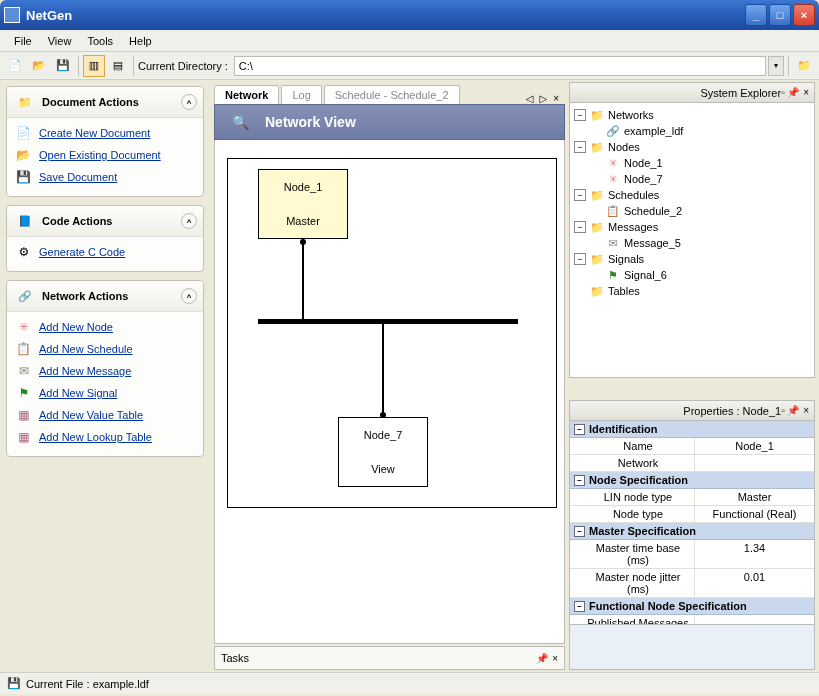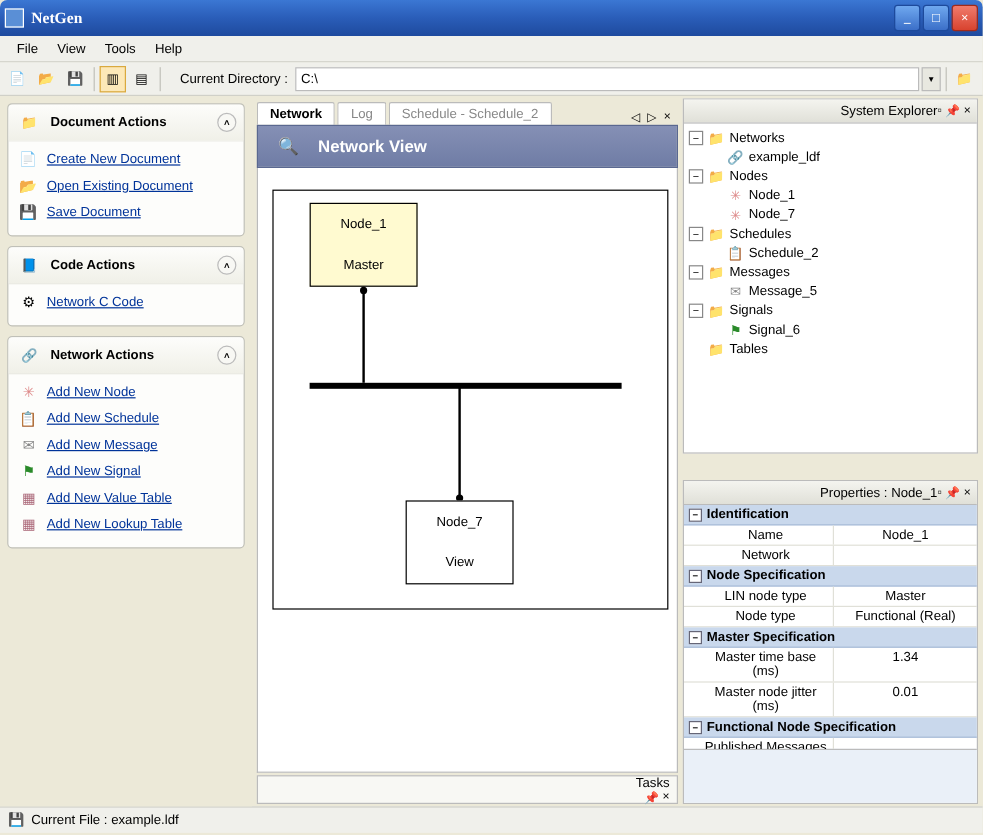--- a/index.html
+++ b/index.html
@@ -1,34 +1,34 @@
 <!DOCTYPE html>
 <html><head>
 <meta charset="utf-8">
 <style>
 * { box-sizing: border-box; margin: 0; padding: 0; }
 body { font-family: Tahoma, Arial, sans-serif; font-size: 11px; background: #ece9d8; width: 819px; height: 696px; overflow: hidden; }
 
 
-.titlebar { height: 30px; background: linear-gradient(to bottom, #3b77d3 0%, #2a5db8 50%, #1e4a9e 100%); display: flex; align-items: center; padding: 0 4px; border-radius: 6px 6px 0 0; color: #fff; font-family: Liberation Serif, serif; }
+.titlebar { height: 30px; background: linear-gradient(to bottom, #3b77d3 0%, #2a5db8 50%, #1e4a9e 100%); display: flex; align-items: center; padding: 0 4px; border-radius: 6px 6px 0 0; color: #fff; }
 .titlebar .app-icon { width: 16px; height: 16px; background: #5a8fd6; border: 1px solid #fff; margin-right: 6px; }
 .titlebar .title { font-weight: bold; font-size: 13px; flex: 1; }
 .titlebar .win-btns { display: flex; gap: 2px; }
 .win-btn { width: 22px; height: 22px; background: linear-gradient(to bottom, #6fa8ef, #3b6fc8); border: 1px solid #1d4a9c; border-radius: 3px; display: flex; align-items: center; justify-content: center; color: #fff; font-weight: bold; cursor: pointer; }
 .win-btn.close { background: linear-gradient(to bottom, #f07b6c, #d8432f); border-color: #a02a1a; }
 
 
 .menubar { height: 22px; background: #f0f0eb; display: flex; align-items: center; padding: 0 6px; border-bottom: 1px solid #d0d0c8; }
 .menubar .menu-item { padding: 2px 8px; cursor: pointer; }
 
 
 .toolbar { height: 28px; background: #f0f0eb; display: flex; align-items: center; padding: 0 4px; border-bottom: 1px solid #d0d0c8; gap: 2px; }
 .tool-btn { width: 22px; height: 22px; display: flex; align-items: center; justify-content: center; cursor: pointer; border: 1px solid transparent; }
 .tool-sep { width: 1px; height: 20px; background: #c0c0b8; margin: 0 2px; }
-.curdir-label { margin-left: 12px; margin-right: 4px; }
+.curdir-label { margin-left: 0; margin-right: 4px; }
 .curdir-input { flex: 1; height: 20px; border: 1px solid #bbb; background: #fff; padding: 0 4px; font-family: inherit; font-size: 11px; }
 .curdir-drop { width: 16px; height: 20px; border: 1px solid #bbb; background: #e8e8e0; cursor: pointer; display:flex;align-items:center;justify-content:center; font-size:8px;}
 
 
 .main { display: flex; height: 592px; background: #ece9d8; }
 
 
 .sidebar { width: 210px; background: #ece9d8; padding: 6px; display: flex; flex-direction: column; gap: 8px; }
 .panel { background: #fdfdfb; border: 1px solid #c0c0b8; border-radius: 4px; }
 .panel-header { display: flex; align-items: center; padding: 5px 6px; font-weight: bold; background: linear-gradient(to bottom, #fdfdfb, #f0f0e8); border-bottom: 1px solid #e0e0d8; border-radius:4px 4px 0 0;}
@@ -59,21 +59,21 @@
 .node-box.slave { background: #fff; left: 110px; top: 258px; }
 .bus-line { position: absolute; left: 30px; top: 160px; width: 260px; height: 5px; background: #000; }
 .stub { position: absolute; width: 2px; background: #000; }
 .stub.s1 { left: 74px; top: 80px; height: 80px; }
 .stub.s2 { left: 154px; top: 164px; height: 94px; }
 .stub-dot { position:absolute; width:6px; height:6px; background:#000; border-radius:3px; }
 .stub-dot.d1 { left:72px; top:80px;}
 .stub-dot.d2 { left:152px; top:253px;}
 
 
-.tasks-panel { height: 24px; background: #f8f8f4; border: 1px solid #bbb; display: flex; align-items: flex-end; padding: 0 6px; margin-top: 2px; flex-direction: column; }
+.tasks-panel { height: 24px; background: #f8f8f4; border: 1px solid #bbb; display: flex; align-items: center; padding: 0 6px; margin-top: 2px; }
 .tasks-panel .tp-title { flex: 1; }
 .tasks-panel .tp-controls { display:flex; gap:3px; font-size:10px; cursor:pointer;}
 
 
 .rightcol { width: 250px; display: flex; flex-direction: column; padding: 2px 4px 2px 0; gap:2px;}
 
 .pane { background: #fff; border: 1px solid #bbb; display: flex; flex-direction: column; }
 .pane-header { height: 20px; background: linear-gradient(to bottom, #f4f4ef, #e0e0d8); display: flex; align-items: center; padding: 0 5px; border-bottom: 1px solid #bbb; text-align: right; }
 .pane-header .pah-title { flex: 1; }
 .pane-header .pah-controls { display:flex; gap:3px; font-size:10px; cursor:pointer;}
@@ -166,21 +166,21 @@
 
     <div class="panel">
       <div class="panel-header">
         <div class="ph-icon ic-code">📘</div>
         <div class="ph-title">Code Actions</div>
         <div class="ph-collapse">˄</div>
       </div>
       <div class="panel-body">
         <div class="action-link">
             <span class="al-icon">⚙</span>
-            <span class="al-text">Network C Code</span>
+            <span class="al-text">Generate C Code</span>
           </div>
       </div>
     </div>
 
     <div class="panel">
       <div class="panel-header">
         <div class="ph-icon ic-net">🔗</div>
         <div class="ph-title">Network Actions</div>
         <div class="ph-collapse">˄</div>
       </div>

